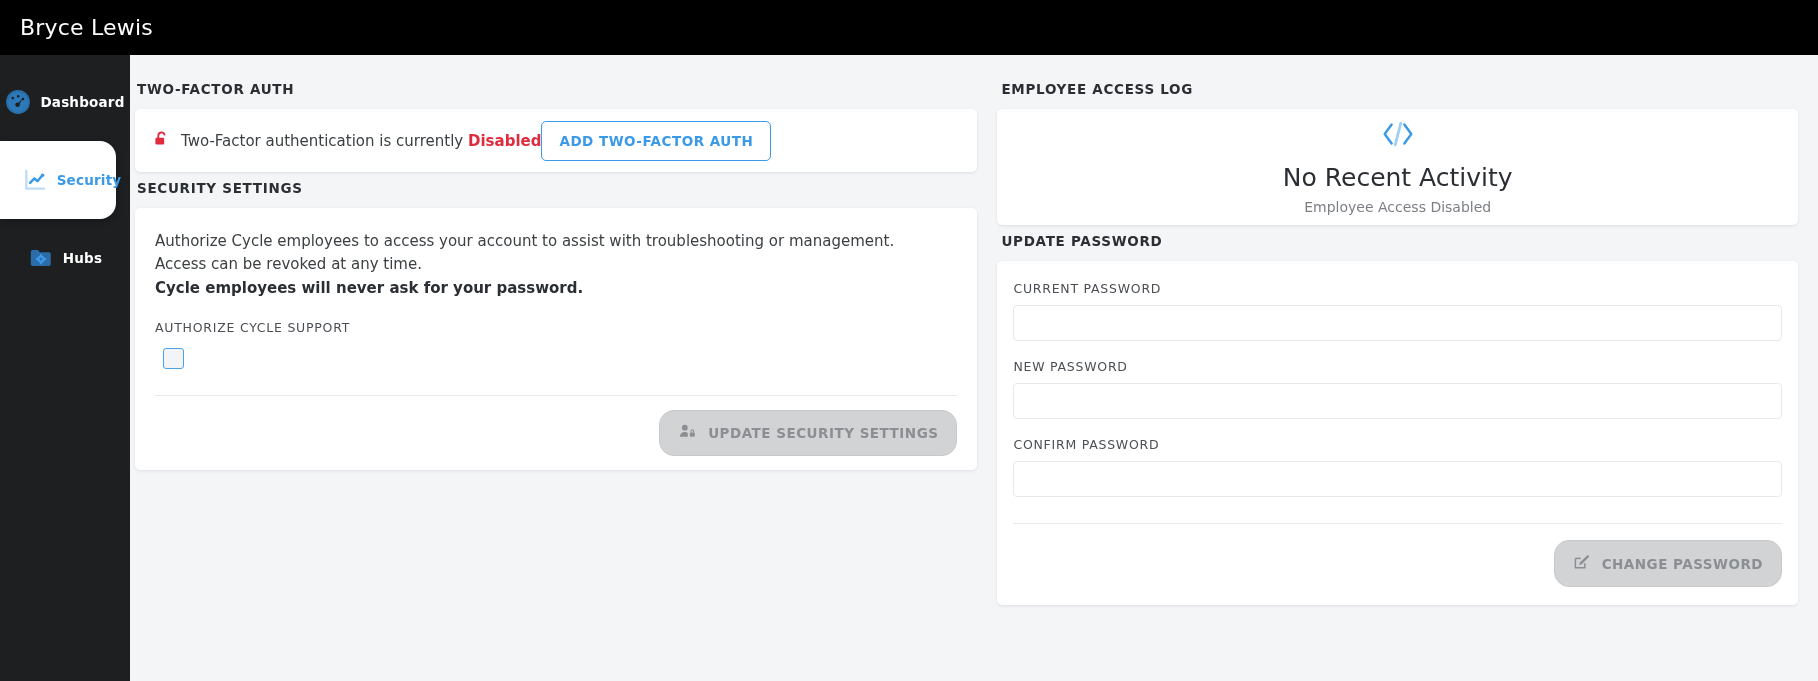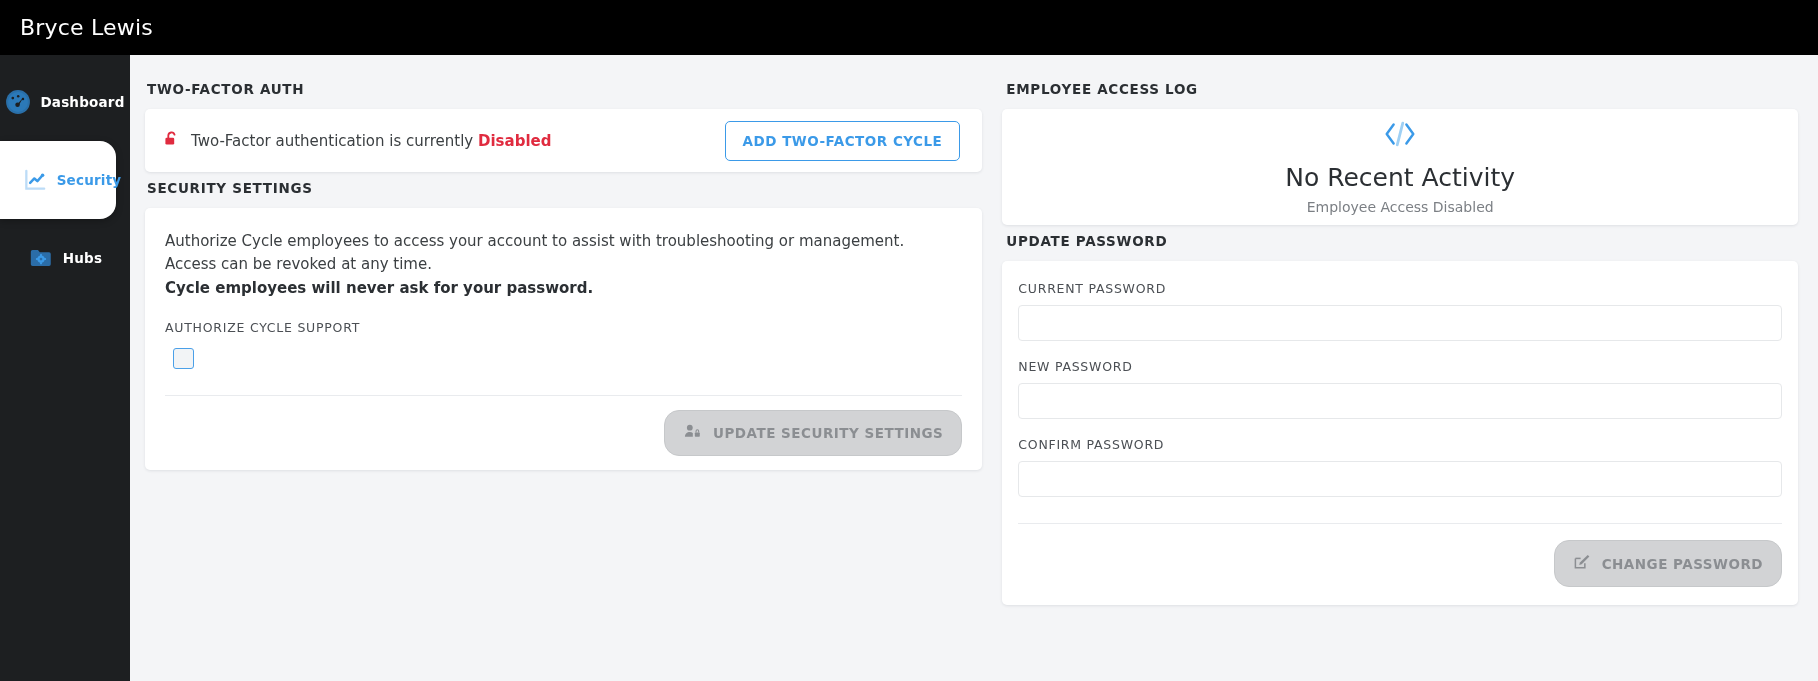--- a/index.html
+++ b/index.html
@@ -69,21 +69,21 @@
   .nav-icon { width: 26px; height: 26px; display: block; }
 
   
   .content {
     position: absolute;
     top: 55px; left: 130px;
     width: 1688px;
     height: 626px;
     background: #f4f5f7;
     display: flex;
-    padding: 18px 20px 0 15px;
+    padding: 18px 20px 0 5px;
     gap: 20px;
   }
   .col-left  { width: 845px; }
   .col-right { width: 803px; }
 
   .section-title {
     font-size: 13.5px;
     font-weight: bold;
     color: #2b2f33;
     letter-spacing: .7px;
@@ -95,23 +95,21 @@
     background: #ffffff;
     border-radius: 5px;
     box-shadow: 0 1px 3px rgba(30,40,60,.10);
   }
 
   
   .tfa-card {
     height: 63px;
     display: flex;
     align-items: center;
-    justify-content: space-between;
     padding: 0 22px 0 18px;
-    gap: 20px;
   }
   .tfa-left { display: flex; align-items: center; gap: 11px; }
   .tfa-text { font-size: 15px; color: #3c4043; }
   .tfa-status { color: #e02b3f; font-weight: bold; }
   .btn-outline {
     border: 1.4px solid #3b9ae8;
     color: #3b9ae8;
     background: #ffffff;
     border-radius: 5px;
     font-size: 13.5px;
@@ -277,21 +275,21 @@
     <div class="card tfa-card">
       <div class="tfa-left">
         <span>
           <svg viewBox="0 0 24 24" width="17" height="20">
             <path d="M7.5 10.5V7.2a4.5 4.5 0 0 1 8.8-1.3" fill="none" stroke="#e02b3f" stroke-width="2.6" stroke-linecap="round"></path>
             <rect x="3.4" y="10.3" width="12.4" height="9.6" rx="1.8" fill="#e02b3f"></rect>
           </svg>
         </span>
         <span class="tfa-text"><span>Two-Factor authentication is currently </span><span class="tfa-status">Disabled</span></span>
       </div>
-      <button class="btn-outline">ADD TWO-FACTOR CYCLE</button>
+      <button class="btn-outline">ADD TWO-FACTOR AUTH</button>
     </div>
 
     <div class="section-title">SECURITY SETTINGS</div>
 
     <div class="card sec-card">
       <p class="sec-body-text">Authorize Cycle employees to access your account to assist with troubleshooting or management. Access can be revoked at any time.</p>
       <p class="sec-body-text sec-body-strong">Cycle employees will never ask for your password.</p>
 
       <div class="field-label">AUTHORIZE CYCLE SUPPORT</div>
       <div class="checkbox"></div>

